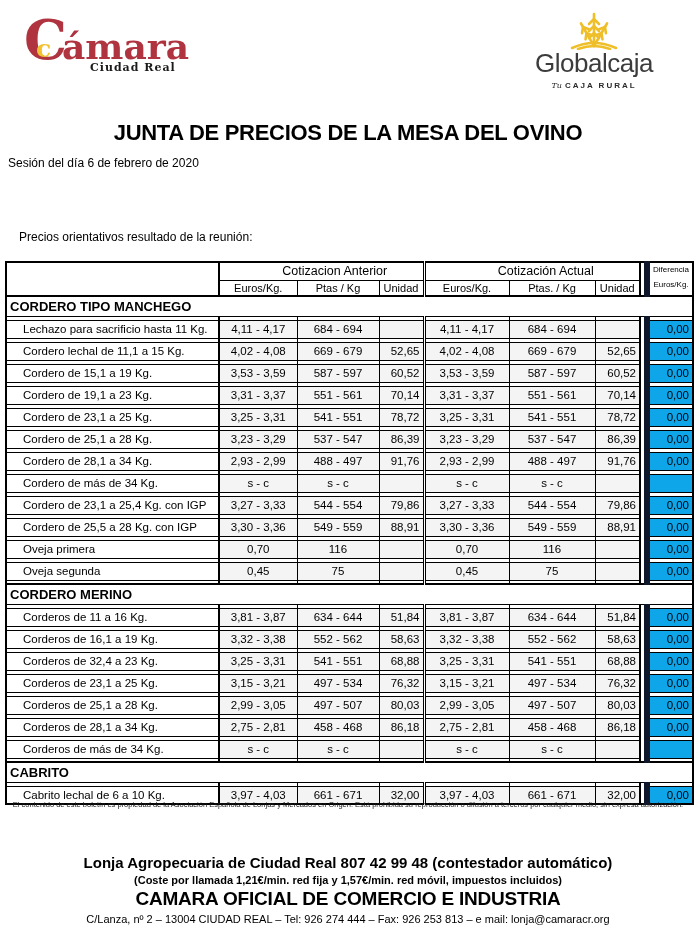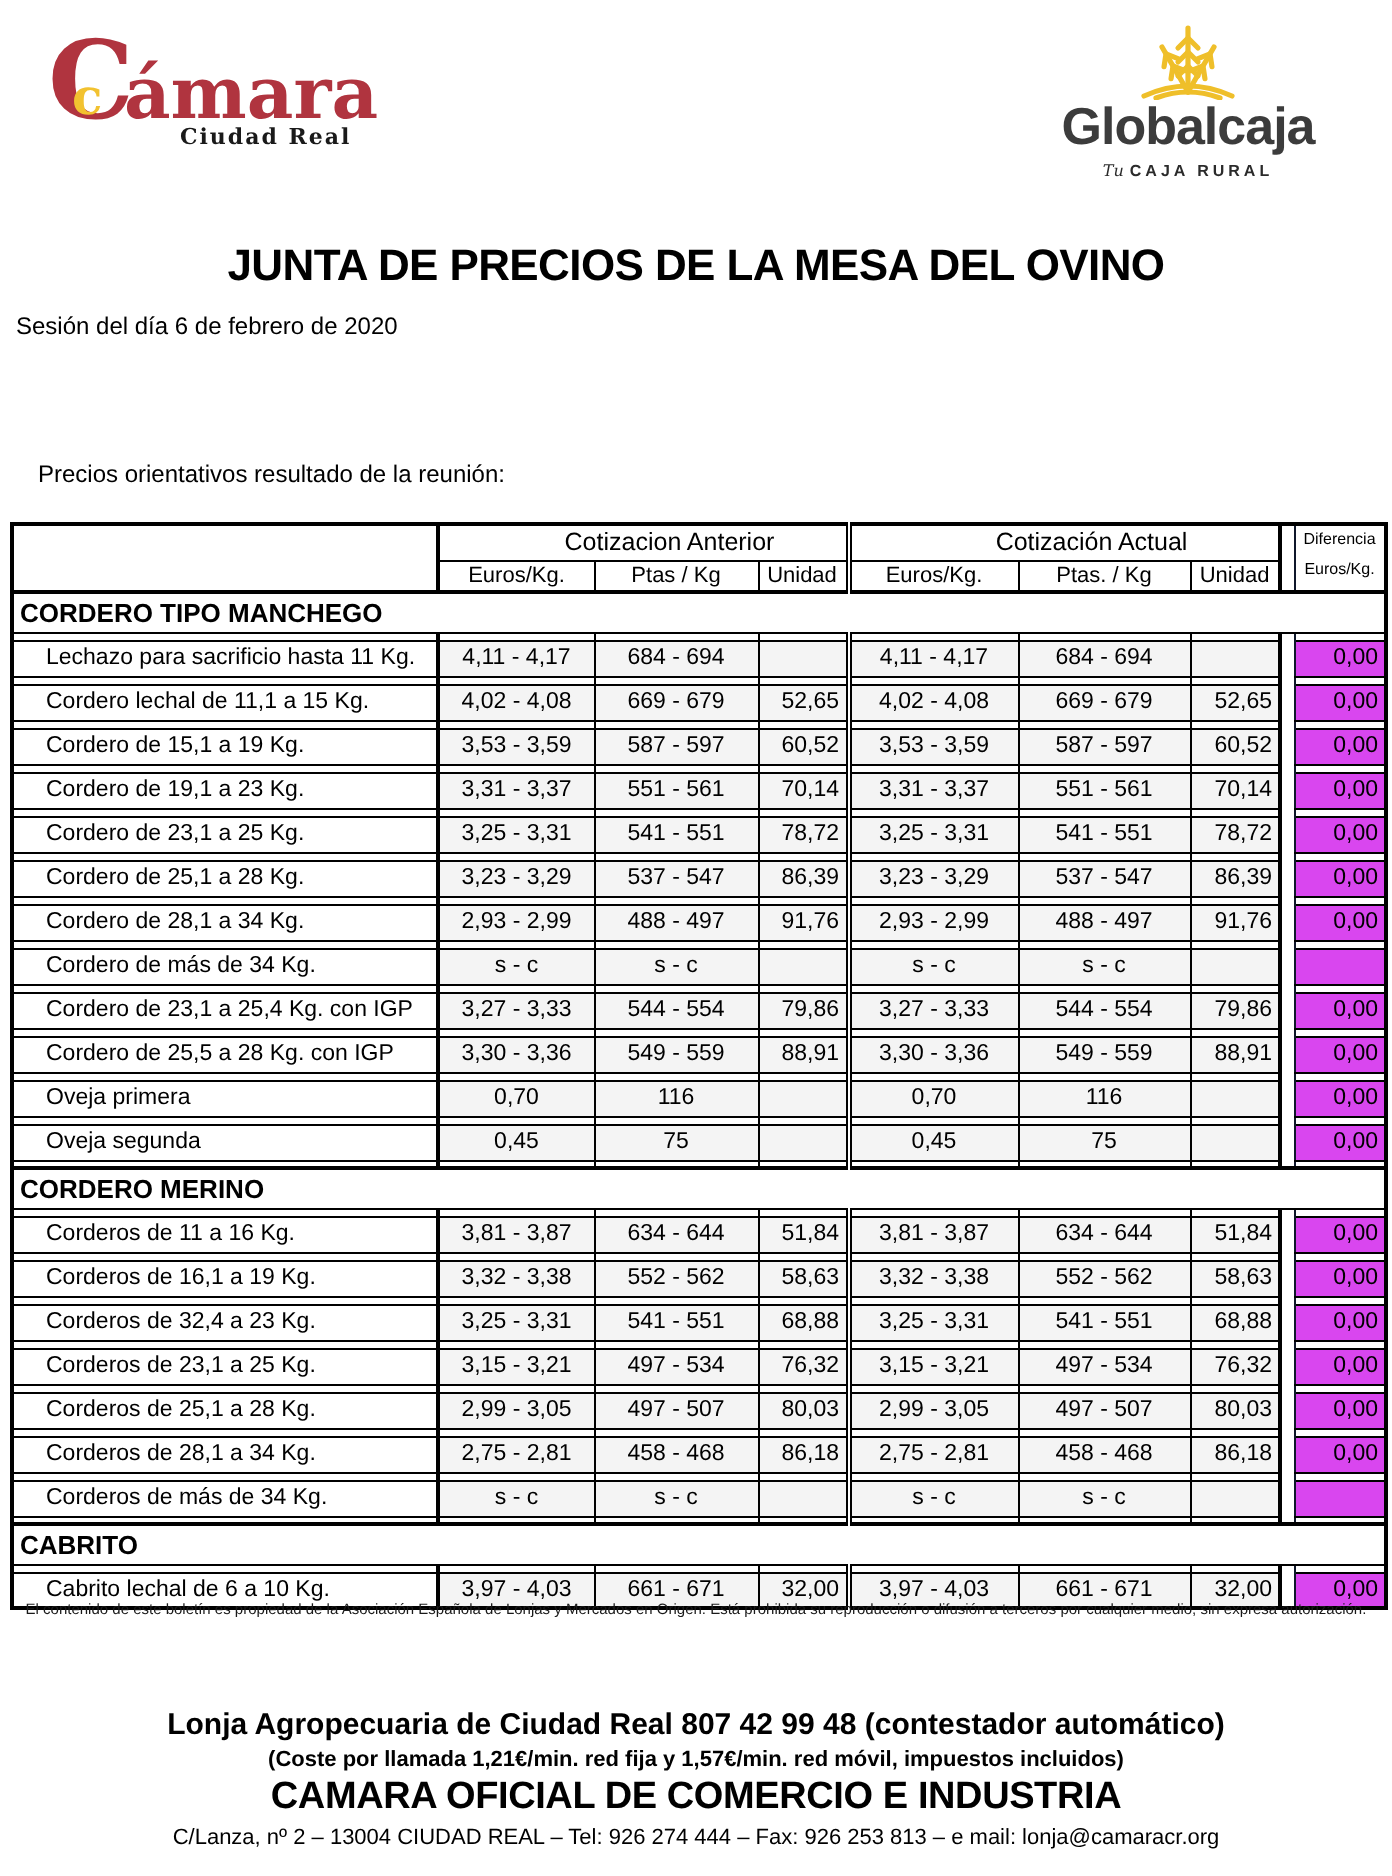--- a/index.html
+++ b/index.html
@@ -10,21 +10,21 @@
   .camara-logo { position:absolute; left:24px; top:16px; font-family:"DejaVu Serif", serif; color:#B0343F; }
   .camara-word { display:flex; align-items:baseline; }
   .camara-bigc { position:relative; font-size:54px; font-weight:bold; line-height:0.9; display:inline-block; }
   .bigc-inner { position:absolute; left:12px; top:22px; font-size:25px; color:#F2C230; font-weight:bold; }
   .camara-rest { font-size:36px; font-weight:bold; margin-left:-5px; }
   .camara-sub { font-size:11px; color:#1a1a1a; margin-top:-6px; margin-left:66px; letter-spacing:1px; font-weight:bold; }
 
   
   .gc-logo { position:absolute; right:22px; top:6px; width:160px; text-align:center; }
   .gc-wheat { display:block; margin:0 auto; }
-  .gc-name { font-size:26px; color:#3c3c3c; font-weight:700; letter-spacing:-0.5px; margin-top:-2px; }
+  .gc-name { font-size:26px; color:#3c3c3c; font-weight:400; letter-spacing:-0.5px; margin-top:-2px; }
   .gc-sub { font-size:8px; color:#2b2b2b; font-weight:bold; letter-spacing:2px; margin-top:2px; }
   .gc-tu { font-family:"DejaVu Serif", serif; font-style:italic; font-weight:normal; letter-spacing:0; margin-right:3px; }
 
   
   .doc-title { position:absolute; left:0; top:120px; width:100%; text-align:center;
                font-size:22px; font-weight:bold; letter-spacing:-0.3px; }
   .session-line { position:absolute; left:8px; top:156px; font-size:12px; }
   .intro-line { position:absolute; left:19px; top:230px; font-size:12px; }
 
   
@@ -33,36 +33,36 @@
   td, th { overflow:hidden; white-space:nowrap; padding:0 2px; }
   table { border:2px solid #000; }
 
   
   .b-label { border-right:2px solid #000; text-align:left; padding-left:16px; }
   .b-ae, .b-ap { border-right:1px solid #000; }
   .b-au { border-right:3px double #000; }
   .b-xe, .b-xp { border-right:1px solid #000; }
   .b-xu { border-right:2px solid #000; }
   .b-gap { border:none; background:#fff; }
-  .b-dif { border-left:1px solid #0f172a; }
+  .b-dif { border-left:6px solid #0f172a; }
 
   
   th { font-weight:normal; }
   .h-blank { border-bottom:2px solid #000; }
   .h-group { border-bottom:1px solid #000; font-size:12.5px; height:18px; text-align:center;padding-left:29px; }
   .h-sub { border-bottom:2px solid #000; font-size:11px; height:16px; text-align:center; }
   .h-dif { border-bottom:2px solid #000; border-right:2px solid #000; font-size:8px; text-align:center; vertical-align:top; padding-top:2px; }
   .h-dif div { margin-bottom:6px; }
 
   
   tr.r td { border-top:1px solid #000; border-bottom:1px solid #000; height:18px; }
   tr.r td.b-gap { border-top:none; border-bottom:none; }
   .val { background:#f4f4f4; text-align:center; }
   .uni { background:#f4f4f4; text-align:right; padding-right:3px; }
-  .dif { text-align:right; padding-right:3px; background:#d946ef; }
+  .dif { text-align:right; padding-right:3px; background:#0ea5e9; }
 
   
   tr.sp td { height:4px; padding:0; border-top:none; border-bottom:none; }
 
   
   tr.sec td { border-top:2px solid #000; border-bottom:1px solid #000; font-weight:bold;
               font-size:13px; height:20px; text-align:left; padding-left:3px; background:#fff; }
 
   
   .disclaimer { position:absolute; left:0; top:800px; width:100%; text-align:center;

